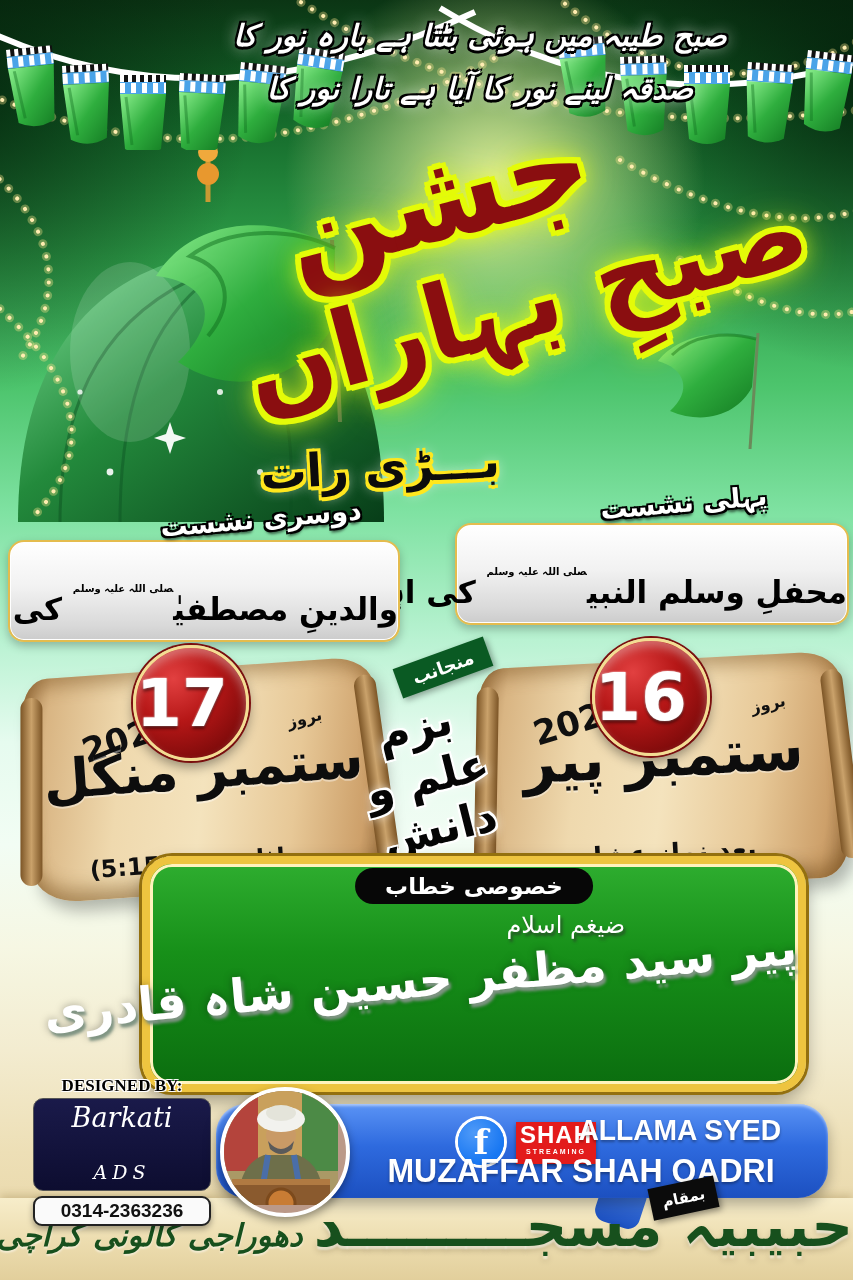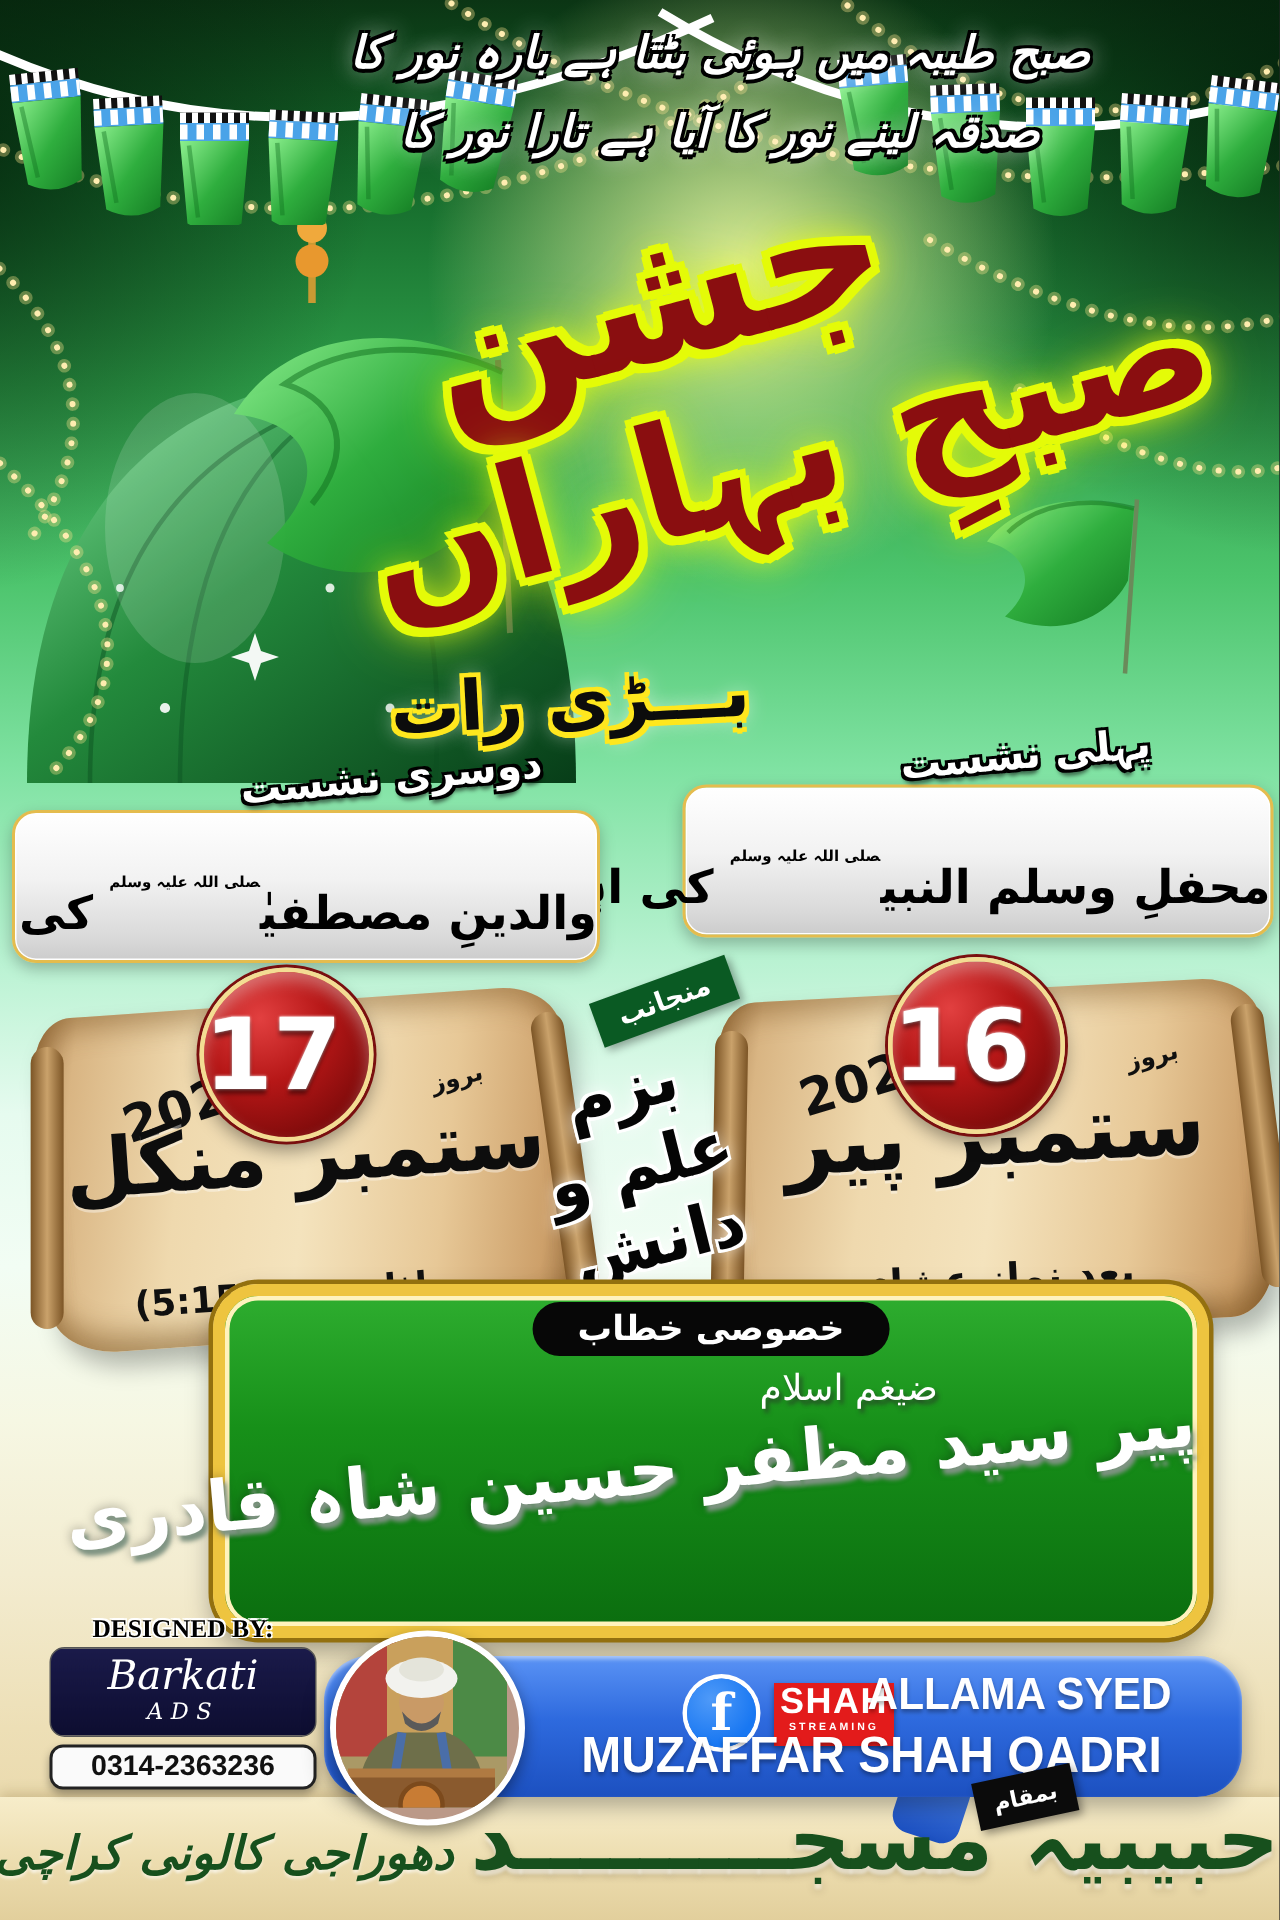--- a/index.html
+++ b/index.html
@@ -133,21 +133,21 @@
   .designer{left:33px; top:1076px; width:178px; z-index:8; text-align:center;}
   .designer .dlabel{
     font-family:Liberation Serif, serif; font-size:17px; font-weight:900; color:#000;
     text-shadow:-1px -1px 0 #fff,1px -1px 0 #fff,-1px 1px 0 #fff,1px 1px 0 #fff;
   }
   .designer .dbox{
     margin-top:2px; background:linear-gradient(180deg,#1a1a4a,#0d0d30);
     border:1px solid #555; border-radius:10px; padding:5px 4px 7px;
   }
   .designer .dname{font-family:"DejaVu Serif",serif; font-style:italic; font-size:27px; color:#fff; line-height:1.05;}
-  .designer .dsub{font-family:"DejaVu Serif",serif; font-style:italic; font-size:15px; color:#fff; letter-spacing:5px;}
+  .designer .dsub{font-family:"DejaVu Serif",serif; font-style:italic; font-size:19px; color:#fff; letter-spacing:5px;margin-top:29px;}
   .designer .dphone{
     margin-top:5px; background:#fafafa; border:2px solid #222; border-radius:9px;
     font-family:"Liberation Sans",sans-serif; font-size:19px; font-weight:800; color:#111; padding:2px 0;
     box-shadow:0 3px 6px rgba(0,0,0,.35);
   }
 
   
   .live-banner{
     left:216px; top:1104px; width:612px; height:94px; z-index:8; border-radius:30px;
     background:linear-gradient(180deg,#5a93f5 0%,#2e6ade 45%,#1c50c0 100%);

